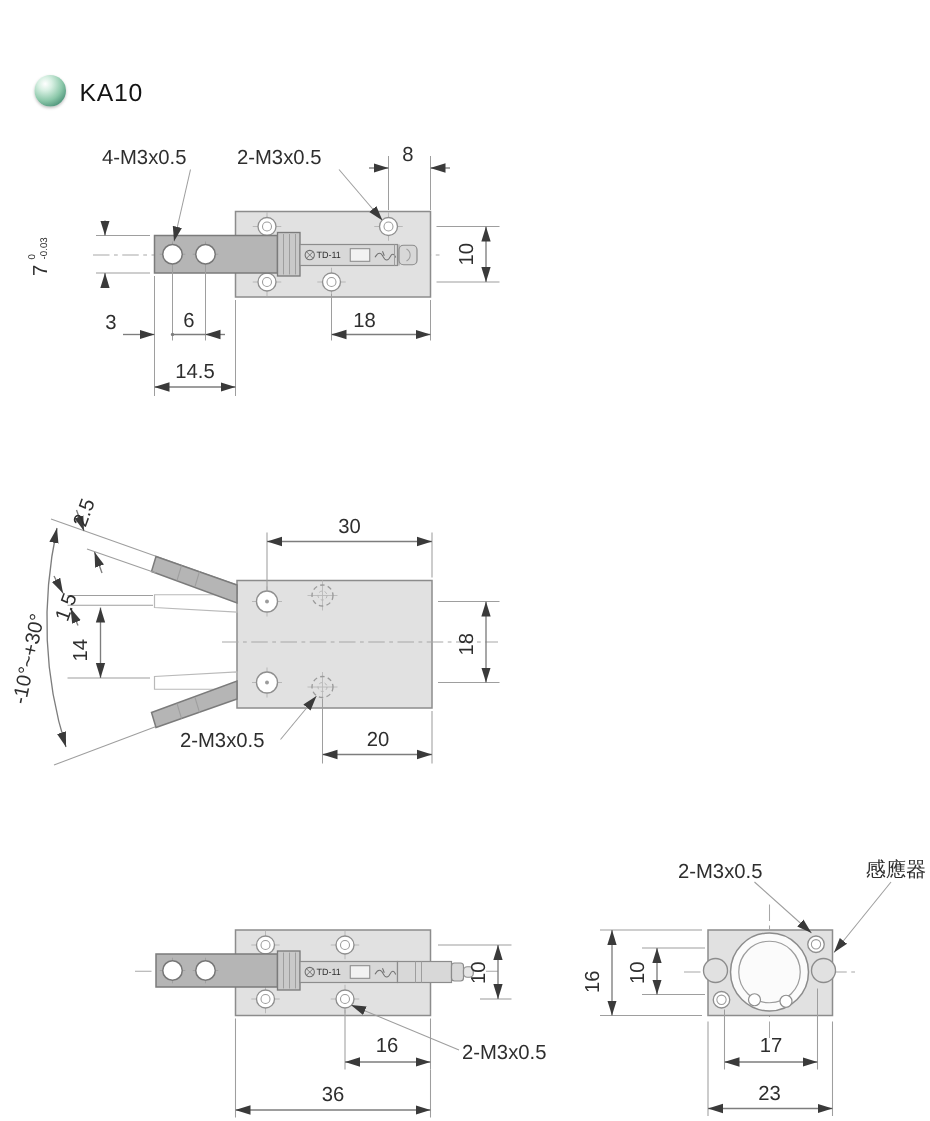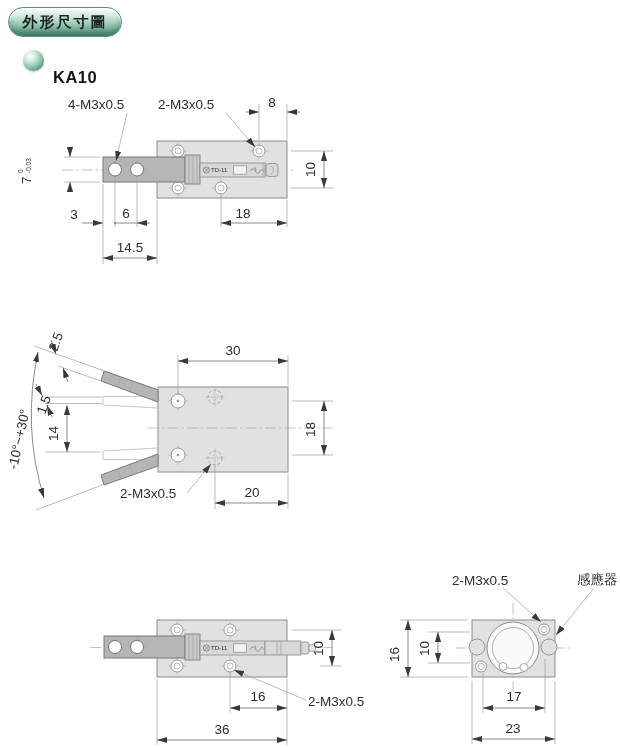--- a/index.html
+++ b/index.html
@@ -7,40 +7,37 @@
         font-family:"Liberation Sans",sans-serif;overflow:hidden;}
   .pill{position:absolute;left:8px;top:7px;width:112px;height:28px;border-radius:15px;
         background:linear-gradient(180deg,#f6fcf8 0%,#d4ebdf 28%,#93c2ac 62%,#5f9d86 88%,#4f8d77 100%);
         border:1px solid #57917e;
         box-shadow:inset 0 2px 2px rgba(255,255,255,.9),inset 0 -4px 5px rgba(20,80,60,.35);
         display:flex;align-items:center;justify-content:center;
         font-size:15px;font-weight:bold;letter-spacing:2px;color:#1c241f;}
   .sphere{position:absolute;left:23px;top:50px;width:21px;height:21px;border-radius:50%;
         background:radial-gradient(circle at 34% 28%,#ffffff 0%,#d8f0e3 22%,#8cc8aa 55%,#4a9077 82%,#336f59 100%);
         box-shadow:0 1px 2px rgba(0,0,0,.25);}
-  .model{position:absolute;left:53px;top:68px;font-size:16.5px;font-weight:bold;color:#141414;letter-spacing:.5px;}
+  .model{position:absolute;left:53px;top:53px;font-size:16.5px;font-weight:normal;color:#141414;letter-spacing:.5px;}
   svg text{fill:#2e2e2e;font-family:"Liberation Sans",sans-serif;}
   .dim{font-size:13.5px;}
   .sml{font-size:6.5px;}
   .mrk{font-size:6px;}
   .thin{stroke:#9e9e9e;stroke-width:.7;fill:none;}
   .dl{stroke:#7d7d7d;stroke-width:.9;fill:none;}
   .cl{stroke:#a8a8a8;stroke-width:.7;fill:none;stroke-dasharray:11 3 2.5 3;}
   .edge{stroke:#8c8c8c;stroke-width:1;}
   .jawf{fill:#b5b5b5;stroke:#7b7b7b;stroke-width:1;}
   .openjaw{fill:none;stroke:#b9b9b9;stroke-width:.8;}
 </style>
 </head>
 <body>
 
 <div class="page">
 
-  <div class="pill">
-    <span>外形尺寸圖</span>
-  </div>
   <span class="sphere"></span>
   <span class="model">KA10</span>
 
   <svg width="620" height="747" viewBox="0 0 620 747">
     <defs>
       <marker id="arw" viewBox="0 0 10 8" refX="10" refY="4" markerWidth="10" markerHeight="8" orient="auto-start-reverse" markerUnits="userSpaceOnUse">
         <path d="M10,4 L0,0.9 L0,7.1 Z" fill="#3a3a3a"></path>
       </marker>
       <g id="xhole">
         <line x1="-9.5" y1="0" x2="9.5" y2="0" stroke="#b3b3b3" stroke-width="0.6"></line>

